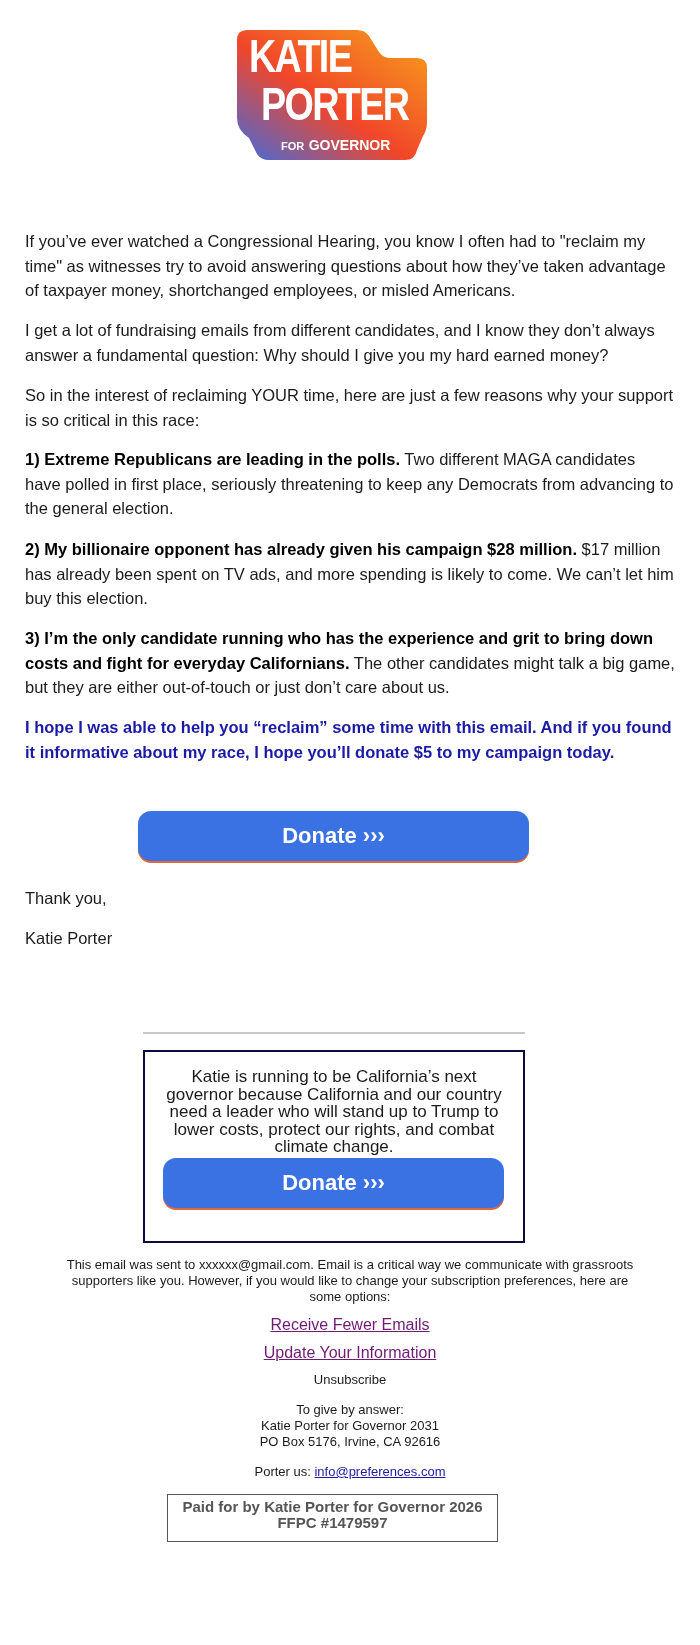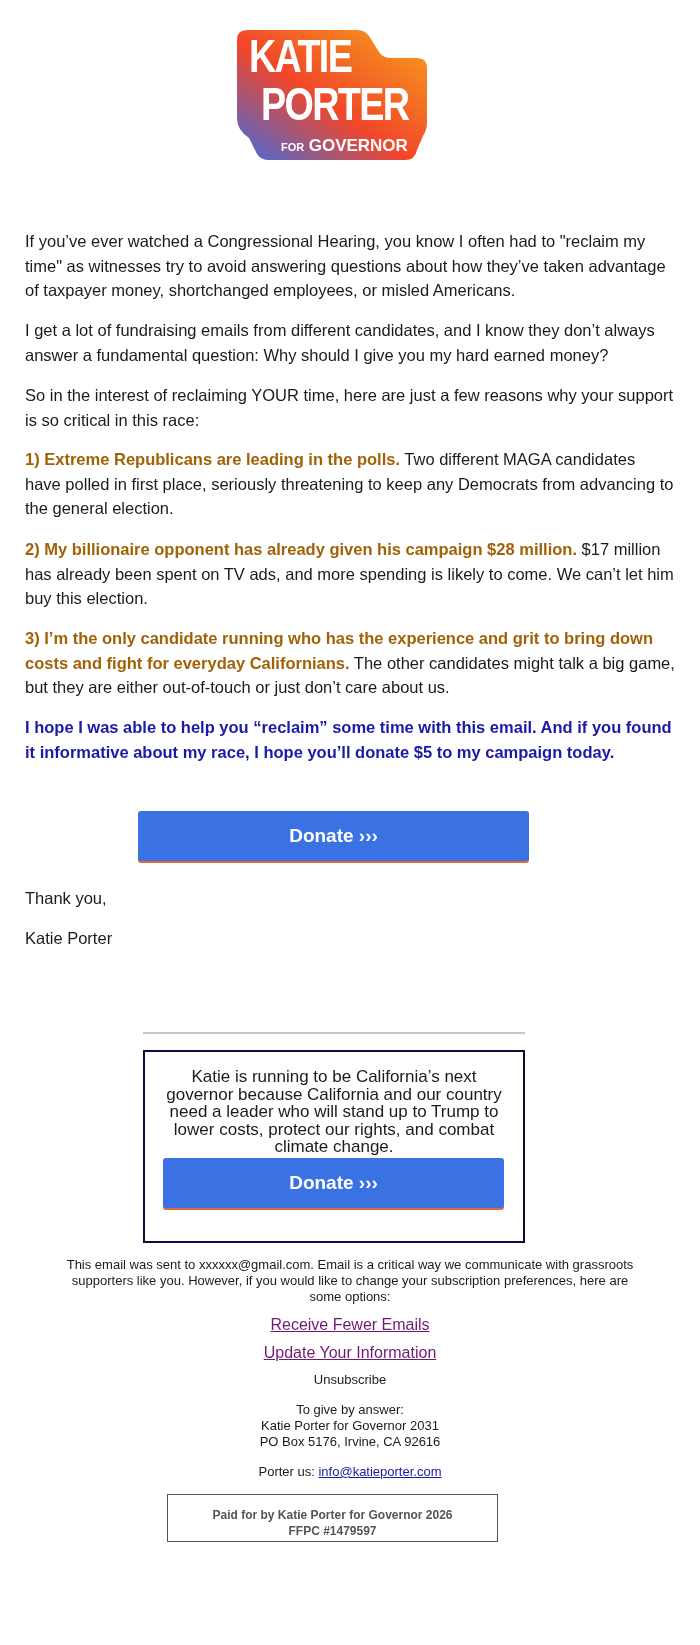--- a/index.html
+++ b/index.html
@@ -3,41 +3,41 @@
 <meta charset="utf-8">
 <style>
   html, body { margin: 0; padding: 0; background: #ffffff; }
   body { width: 700px; min-height: 1645px; position: relative; font-family: "Liberation Sans", sans-serif; color: #1b1b1b; }
   .page { position: relative; width: 644px; height: 1645px; }
 
   .logo-wrap { position: absolute; left: 237px; top: 30px; width: 195px; height: 138px; }
   .logo-wrap svg { width: 195px; height: 138px; display: block; }
 
   .body-text { position: absolute; left: 25px; width: 650px; font-size: 16.5px; line-height: 24.5px; color: #1b1b1b; }
-  .body-text b { font-weight: bold; color: #a16207; }
+  .body-text b { font-weight: bold; color: #000000; }
 
   .cta-link { color: #1a1aa6; font-weight: bold; }
 
   .donate-btn {
-    position: absolute; background: #3b72e3; color: #fff; border-radius: 3px;
-    font-weight: bold; font-size: 19px; text-align: center;
+    position: absolute; background: #3b72e3; color: #fff; border-radius: 13px;
+    font-weight: bold; font-size: 22px; text-align: center;
     box-shadow: 0 2px 0 #e0683c; cursor: pointer;
     display: flex; align-items: center; justify-content: center;
   }
 
   .rule { position: absolute; left: 143px; top: 1032px; width: 382px; height: 2px; background: #c8c8c8; }
 
   .promo-box { position: absolute; left: 143px; top: 1050px; width: 378px; height: 189px; border: 2px solid #0c0c3c; }
   .promo-text { position: absolute; left: 16px; right: 16px; top: 16px; font-size: 17px; line-height: 17.5px; text-align: center; color: #1b1b1b; }
 
   .footer { position: absolute; left: 60px; width: 580px; text-align: center; font-size: 13px; line-height: 16px; color: #1b1b1b; }
   .footer-link { color: #701a75; font-weight: normal; text-decoration: underline; font-size: 16px; }
   .mail-link { color: #1a1aa6; text-decoration: underline; }
 
-  .paid-box { position: absolute; left: 167px; top: 1494px; width: 331px; height: 48px; border: 1px solid #555; text-align: center; font-size: 12px; font-weight: bold; color: #555; line-height: 16px; box-sizing: border-box; padding-top: 12px; }
+  .paid-box { position: absolute; left: 167px; top: 1494px; width: 331px; height: 48px; border: 1px solid #555; text-align: center; font-size: 15px; font-weight: bold; color: #555; line-height: 16px; box-sizing: border-box; padding-top: 4px; }
 </style>
 </head>
 <body>
 
 <div class="page">
 
   <div class="logo-wrap">
     <svg viewBox="0 0 195 138" xmlns="http://www.w3.org/2000/svg">
       <defs>
         <linearGradient id="lg" x1="0" y1="1" x2="1" y2="0">
@@ -45,21 +45,21 @@
           <stop offset="0.45" stop-color="#f1462a"></stop>
           <stop offset="1" stop-color="#f7a21b"></stop>
         </linearGradient>
       </defs>
       <path d="M10 0 H120 Q128 0 132 6 L142 22 Q146 28 154 28 H180 Q190 28 190 38 V92 Q190 100 186 106 L180 120 Q178 130 168 130 H32 Q24 130 20 124 L12 108 Q0 100 0 88 V10 Q0 0 10 0 Z" fill="url(#lg)"></path>
     </svg>
     <div style="position:absolute;left:12px;top:4px;font-family:'Liberation Sans',sans-serif;font-weight:bold;color:#fff;font-size:46px;line-height:44px;letter-spacing:-2px;transform:scaleX(0.82);transform-origin:left top;">KATIE</div>
     <div style="position:absolute;left:24px;top:52px;font-family:'Liberation Sans',sans-serif;font-weight:bold;color:#fff;font-size:46px;line-height:44px;letter-spacing:-2px;transform:scaleX(0.82);transform-origin:left top;">PORTER</div>
     <div style="position:absolute;left:44px;top:106px;font-family:'Liberation Sans',sans-serif;font-weight:bold;color:#fff;white-space:nowrap;">
       <span style="font-size:11px;">FOR</span>
-      <span style="font-size:17px;">GOVERNOR</span>
+      <span style="font-size:14px;">GOVERNOR</span>
     </div>
   </div>
 
   <div class="body-text" style="top:229px;">If you’ve ever watched a Congressional Hearing, you know I often had to "reclaim my time" as witnesses try to avoid answering questions about how they’ve taken advantage of taxpayer money, shortchanged employees, or misled Americans.</div>
   <div class="body-text" style="top:318px;">I get a lot of fundraising emails from different candidates, and I know they don’t always answer a fundamental question: Why should I give you my hard earned money?</div>
   <div class="body-text" style="top:383px;">So in the interest of reclaiming YOUR time, here are just a few reasons why your support is so critical in this race:</div>
 
   <div class="body-text" style="top:447px;">
     <b>1) Extreme Republicans are leading in the polls.</b><span> Two different MAGA candidates have polled in first place, seriously threatening to keep any Democrats from advancing to the general election.</span>
   </div>
@@ -93,20 +93,20 @@
   <div class="footer" style="top:1345px;">
     <a class="footer-link">Update Your Information</a>
   </div>
   <div class="footer" style="top:1372px;">Unsubscribe</div>
 
   <div class="footer" style="top:1402px;">To give by answer:</div>
   <div class="footer" style="top:1418px;">Katie Porter for Governor 2031</div>
   <div class="footer" style="top:1434px;">PO Box 5176, Irvine, CA 92616</div>
 
   <div class="footer" style="top:1464px;">
-    <span>Porter us: </span><a class="mail-link">info@katieporter.com</a>
+    <span>Porter us: </span><a class="mail-link">info@preferences.com</a>
   </div>
 
   <div class="paid-box">
     <div>Paid for by Katie Porter for Governor 2026</div>
     <div>FFPC #1479597</div>
   </div>
 </div>
 
 </body></html>

